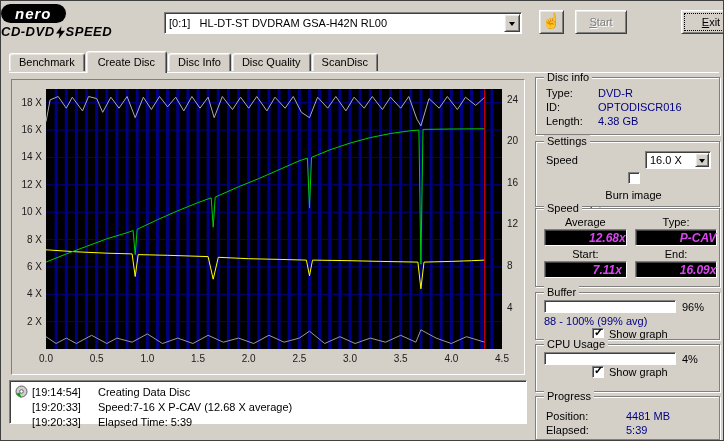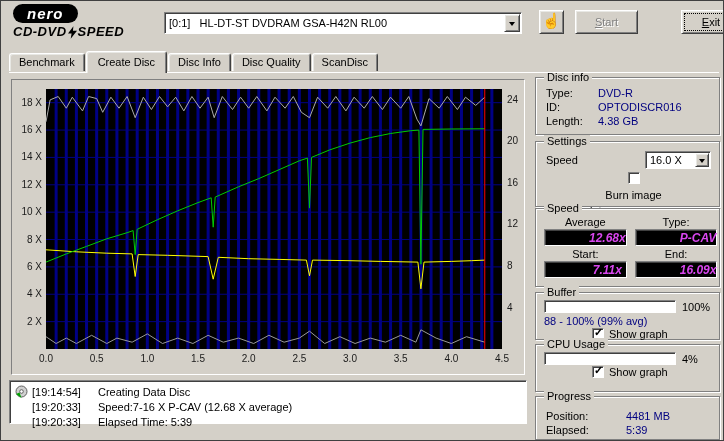--- a/index.html
+++ b/index.html
@@ -77,21 +77,21 @@
   .log-line { position:absolute; left:22px; display:flex; line-height:14px; }
   .log-time { width:66px; flex:0 0 auto; }
   #chart-panel { position:absolute; left:10px; top:78px; width:514px; height:296px;
     border:1px solid; border-color:#808080 #fff #fff #808080; background:#d4d0c8; }
 </style>
 </head>
 <body>
 
 <div id="window">
 
-  <div class="abs" style="left:12px; top:3px;">
+  <div class="abs" style="left:0; top:3px;">
     <div class="logo-nero">nero</div>
     <div class="logo-product">
       <span>CD-DVD</span>
       <svg width="9" height="13" viewBox="0 0 10 14">
           <path d="M6 0 L0 8 L4 8 L3 14 L10 5 L5.5 5 Z" fill="#000"></path>
         </svg>
       <span>SPEED</span>
     </div>
   </div>
 
@@ -99,21 +99,21 @@
     <span class="combo-text">[0:1]   HL-DT-ST DVDRAM GSA-H42N RL00</span>
     <span class="combo-btn raised">
       <span class="arrow-down"></span>
     </span>
   </div>
 
   <div class="abs raised btn" style="left:538px; top:9px; width:25px; height:24px;">
     <span style="font-size:15px; color:#b8860b; margin-top:-2px;">☝</span>
   </div>
 
-  <div class="abs raised btn" style="left:574px; top:9px; width:63px; height:24px;">
+  <div class="abs raised btn" style="left:574px; top:9px; width:52px; height:24px;">
     <span class="mn" style="color:#808080; text-shadow:1px 1px 0 #fff;">Start</span>
   </div>
 
   <div class="abs raised btn" style="left:656px; top:9px; width:60px; height:24px; outline:1px dotted #000; outline-offset:-4px;margin-left:24px;">
     <span class="mn">Exit</span>
   </div>
 
   <div id="tabs">
     <div class="tab"><span>Benchmark</span></div>
     <div class="tab selected"><span>Create Disc</span></div>
@@ -265,21 +265,21 @@
       <span class="valbox">7.11x</span>
       <span class="valbox">16.09x</span>
     </div>
   </div>
 
   <div class="group" style="top:291px; height:48px;">
     <span class="group-title">Buffer</span>
     <div style="padding-top:6px;">
       <div class="row" style="padding-left:8px;">
         <span class="bar"><span class="bar-fill" style="width: 100%;"></span></span>
-        <span style="margin-left:6px;">100%</span>
+        <span style="margin-left:6px;">96%</span>
       </div>
       <div class="row" style="padding-left:8px;">
         <span class="navy">88 - 100% (99% avg)</span>
       </div>
       <div class="cb-row" style="margin-left:56px; padding:0;">
         <span class="checkbox checked"></span>
         <span>Show graph</span>
       </div>
     </div>
   </div>

